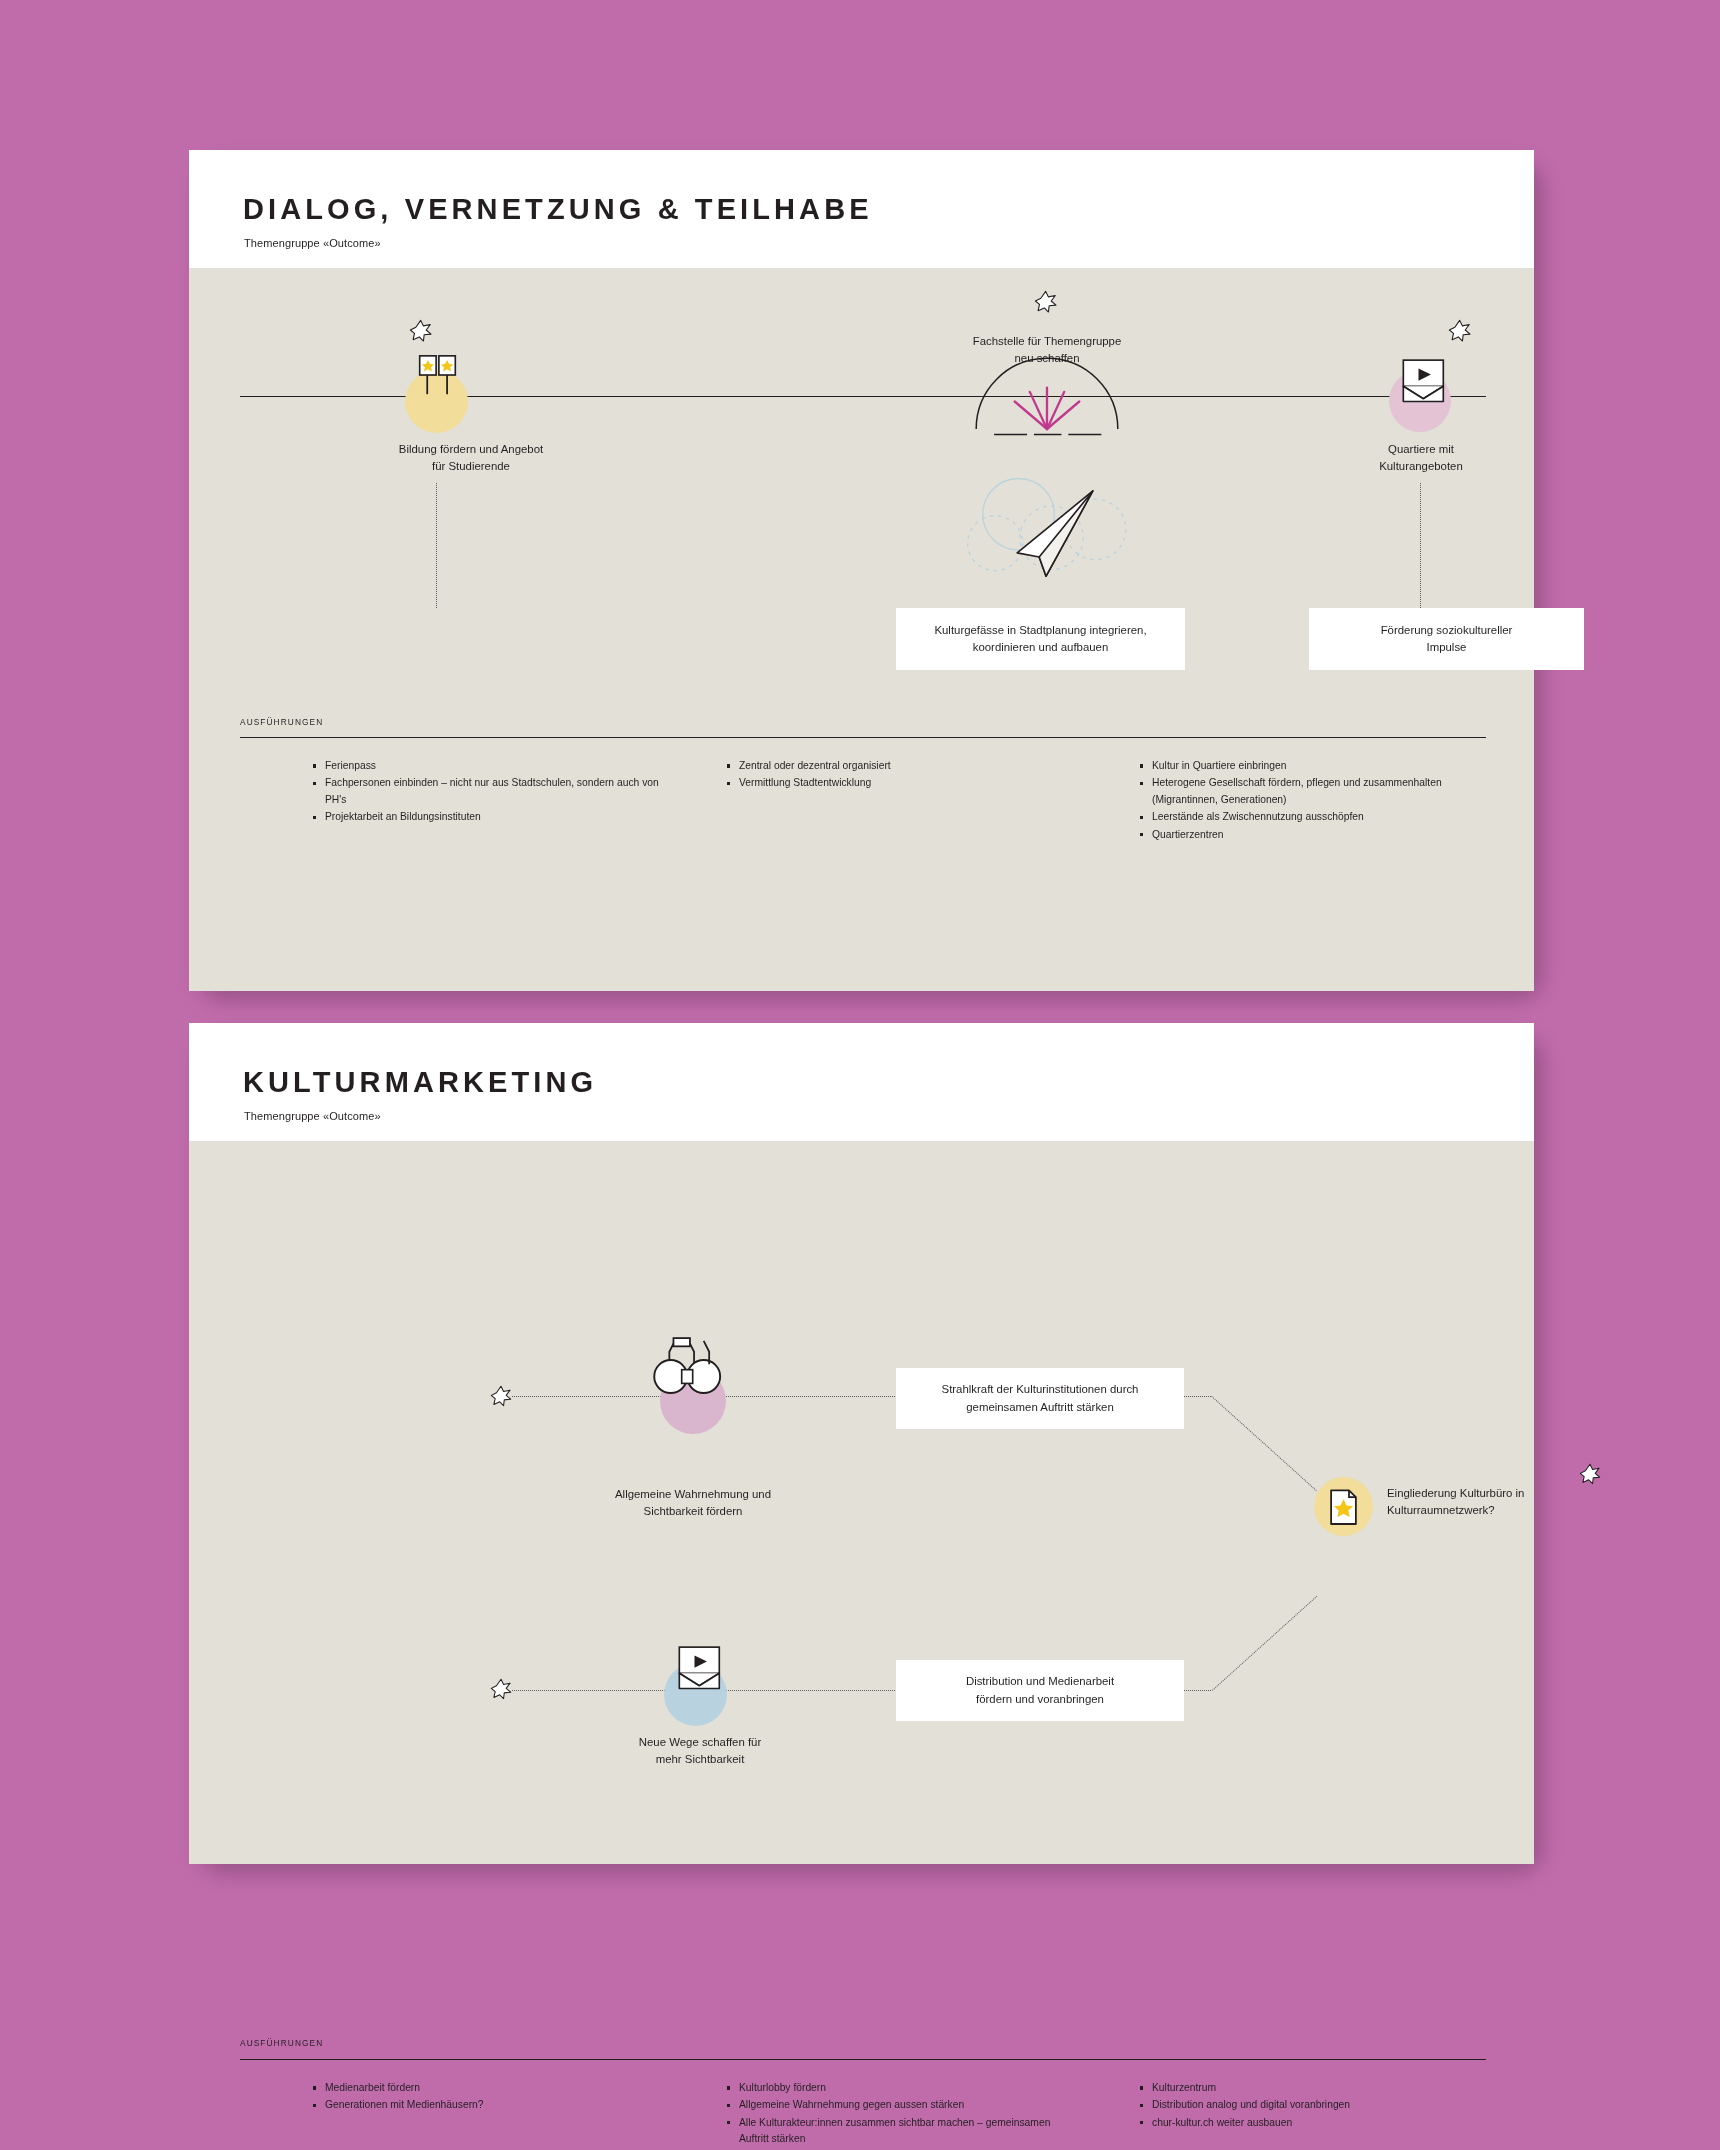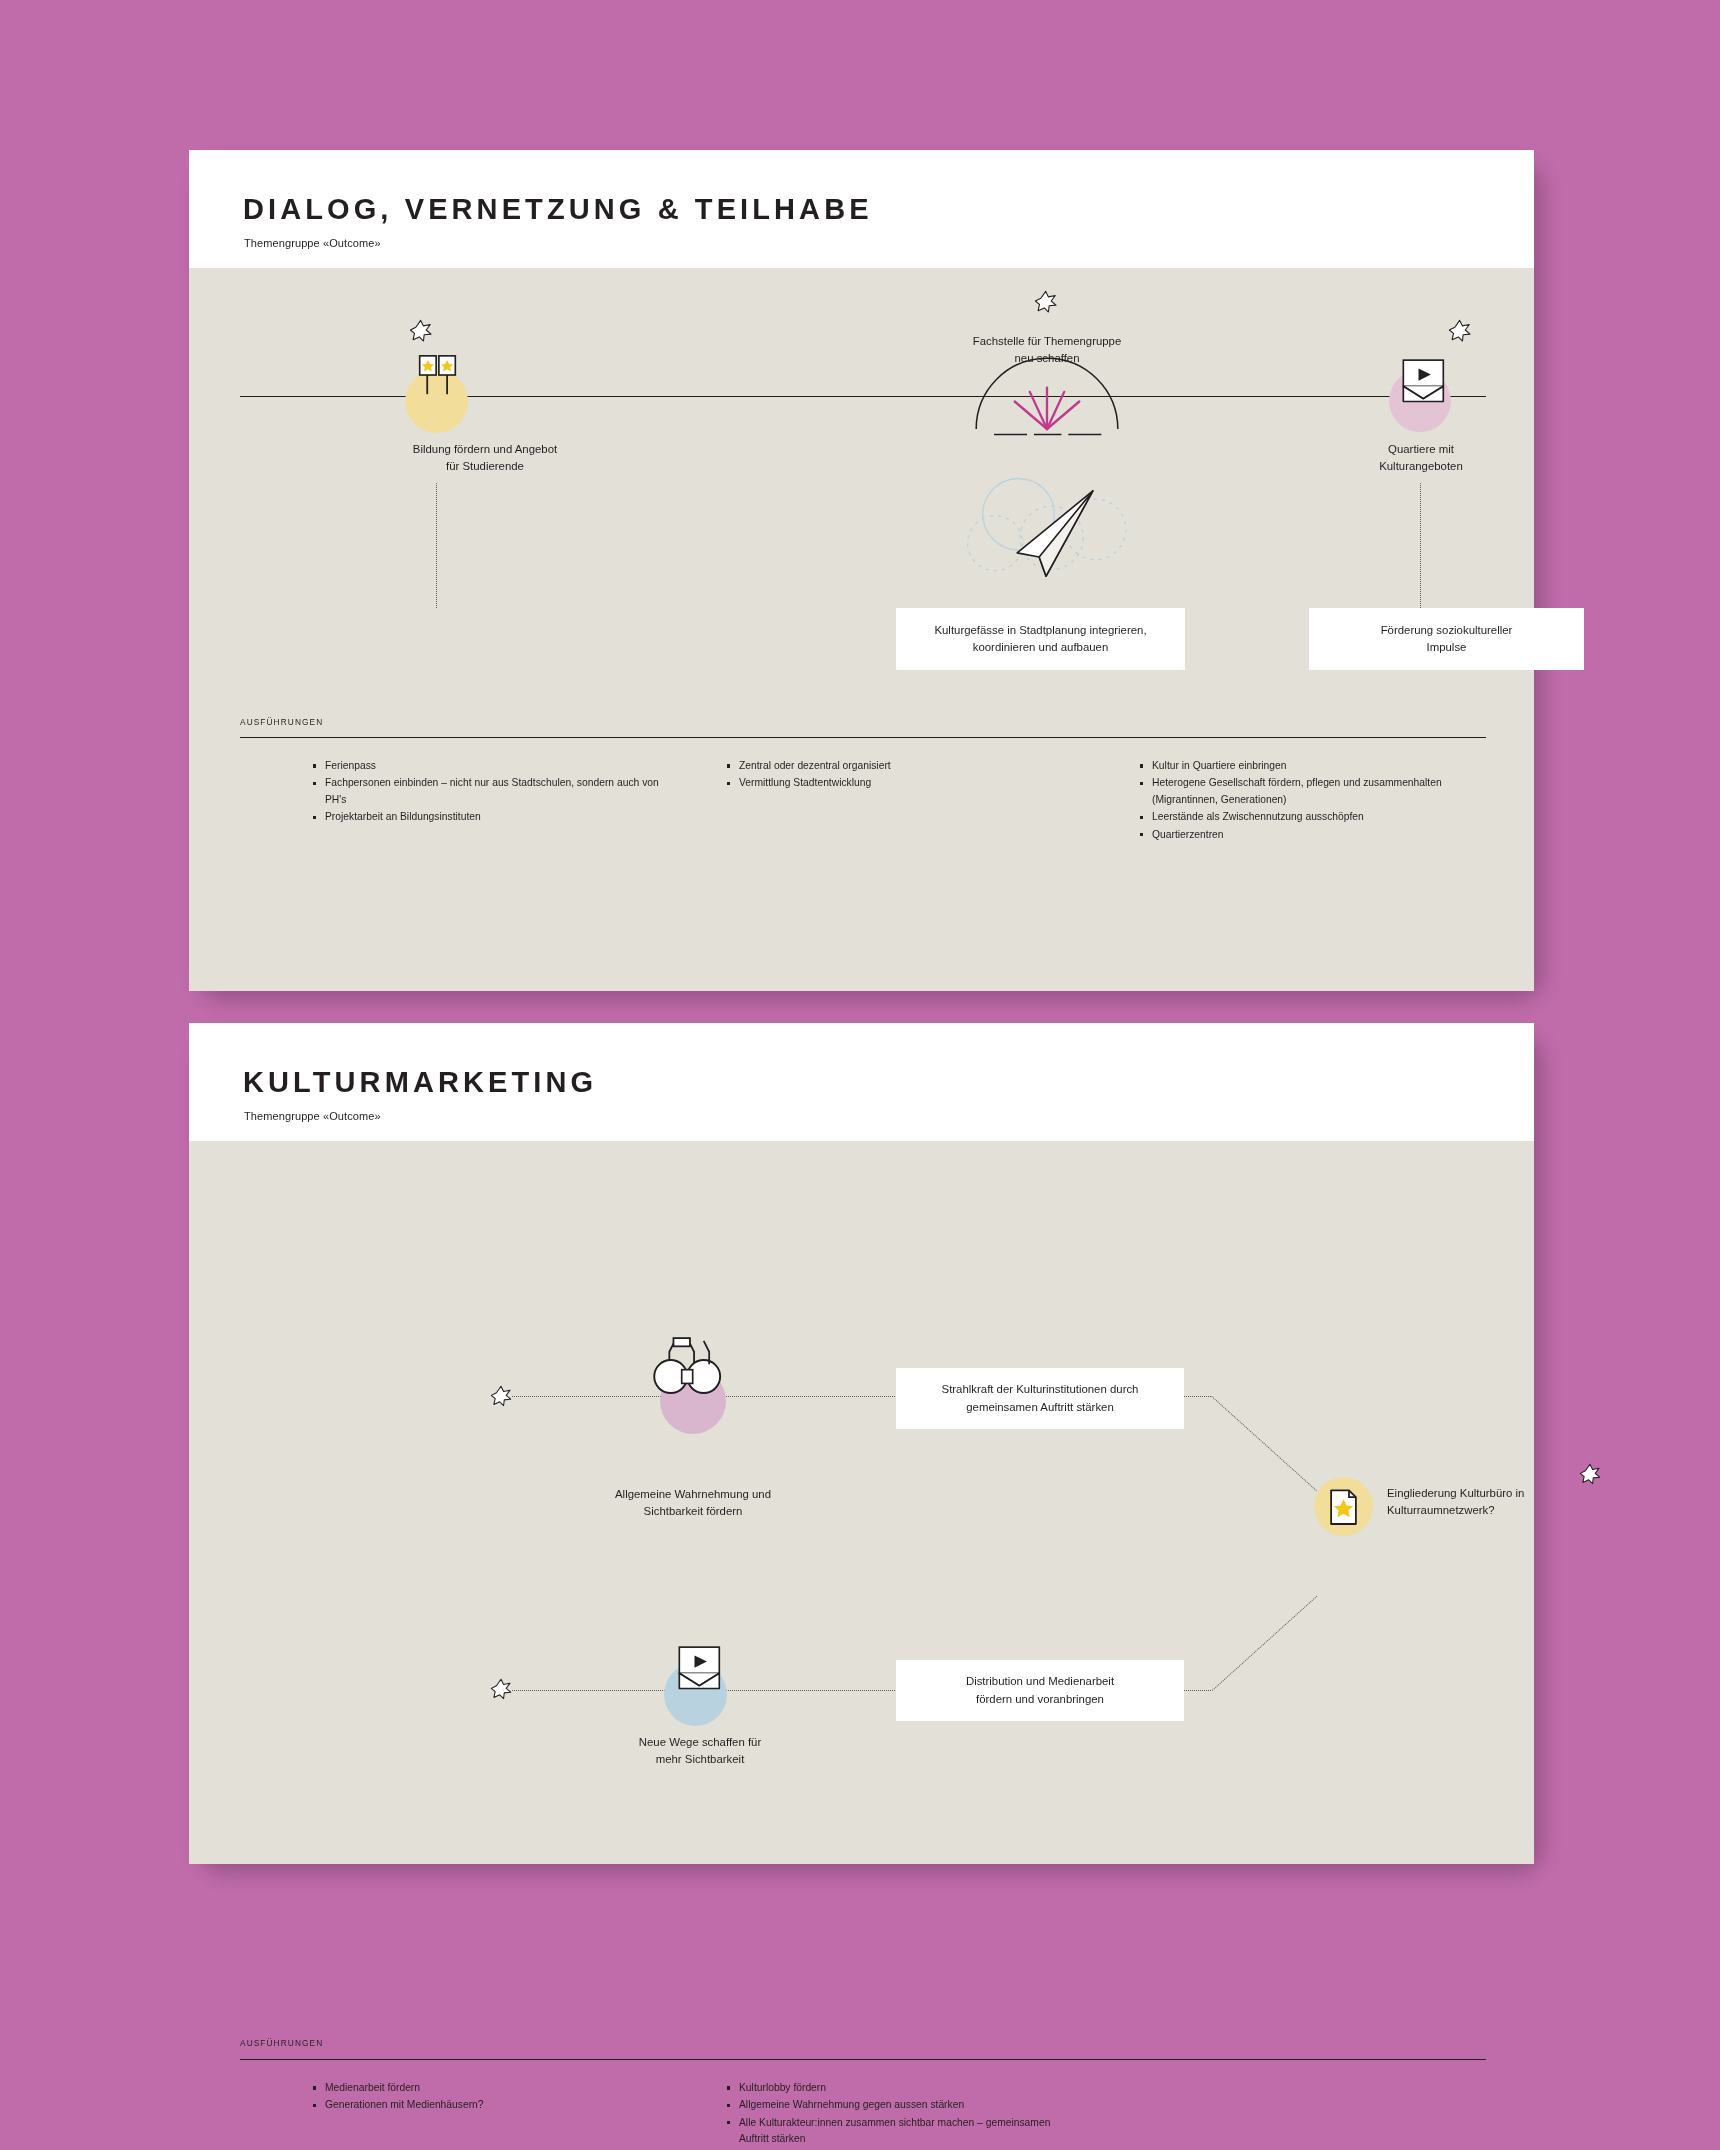--- a/index.html
+++ b/index.html
@@ -114,21 +114,21 @@
       <div class="spark" style="left:217px;top:81px;">
         <svg width="63" height="63" viewBox="0 0 92 92">
           <rect x="20" y="10" width="24" height="28" fill="#ffffff" stroke="#231f20" stroke-width="2.4"></rect>
           <rect x="48" y="10" width="24" height="28" fill="#ffffff" stroke="#231f20" stroke-width="2.4"></rect>
           <path d="M32 16 l3 6 6 .6 -4.5 4.2 1.3 6 -5.8-3.2 -5.8 3.2 1.3-6 -4.5-4.2 6-.6 Z" fill="#f5c518"></path>
           <path d="M60 16 l3 6 6 .6 -4.5 4.2 1.3 6 -5.8-3.2 -5.8 3.2 1.3-6 -4.5-4.2 6-.6 Z" fill="#f5c518"></path>
           <line x1="31" y1="38" x2="31" y2="66" stroke="#231f20" stroke-width="2.6"></line>
           <line x1="60" y1="38" x2="60" y2="66" stroke="#231f20" stroke-width="2.6"></line>
         </svg>
       </div>
-      <div class="lbl" style="left:172px;top:173px;width:248px;text-align:center;">Bildung fördern und Angebot
+      <div class="lbl" style="left:158px;top:173px;width:248px;text-align:center;">Bildung fördern und Angebot
 für Studierende</div>
       <div class="vdot" style="left:247px;top:215px;height:125px;"></div>
 
       <div class="spark" style="left:845px;top:22px;">
         <svg width="23.4" height="23.4" viewBox="0 0 34 34">
           <path d="M17 2 L21 10 L31 8 L25 16 L32 22 L22 23 L21 32 L15 26 L6 30 L8 21 L2 16 L10 12 Z" fill="#ffffff" stroke="#231f20" stroke-width="1.6" stroke-linejoin="round"></path>
         </svg>
       </div>
       <div class="lbl" style="left:730px;top:65px;width:256px;">Fachstelle für Themengruppe
 neu schaffen</div>
@@ -295,18 +295,25 @@
             <li>Generationen mit Medienhäusern?</li>
           </ul>
       </div>
       <div class="bullets" style="left:535px;top:939px;width:358px;">
         <ul>
             <li>Kulturlobby fördern</li>
             <li>Allgemeine Wahrnehmung gegen aussen stärken</li>
             <li>Alle Kulturakteur:innen zusammen sichtbar machen – gemeinsamen Auftritt stärken</li>
           </ul>
       </div>
+      <div class="bullets" style="left:948px;top:939px;width:358px;">
+        <ul>
+            <li>Kulturzentrum</li>
+            <li>Distribution analog und digital voranbringen</li>
+            <li>chur-kultur.ch weiter ausbauen</li>
+          </ul>
+      </div>
     </div>
   </div>
 
 
 </div>
 
 
 </body></html>

